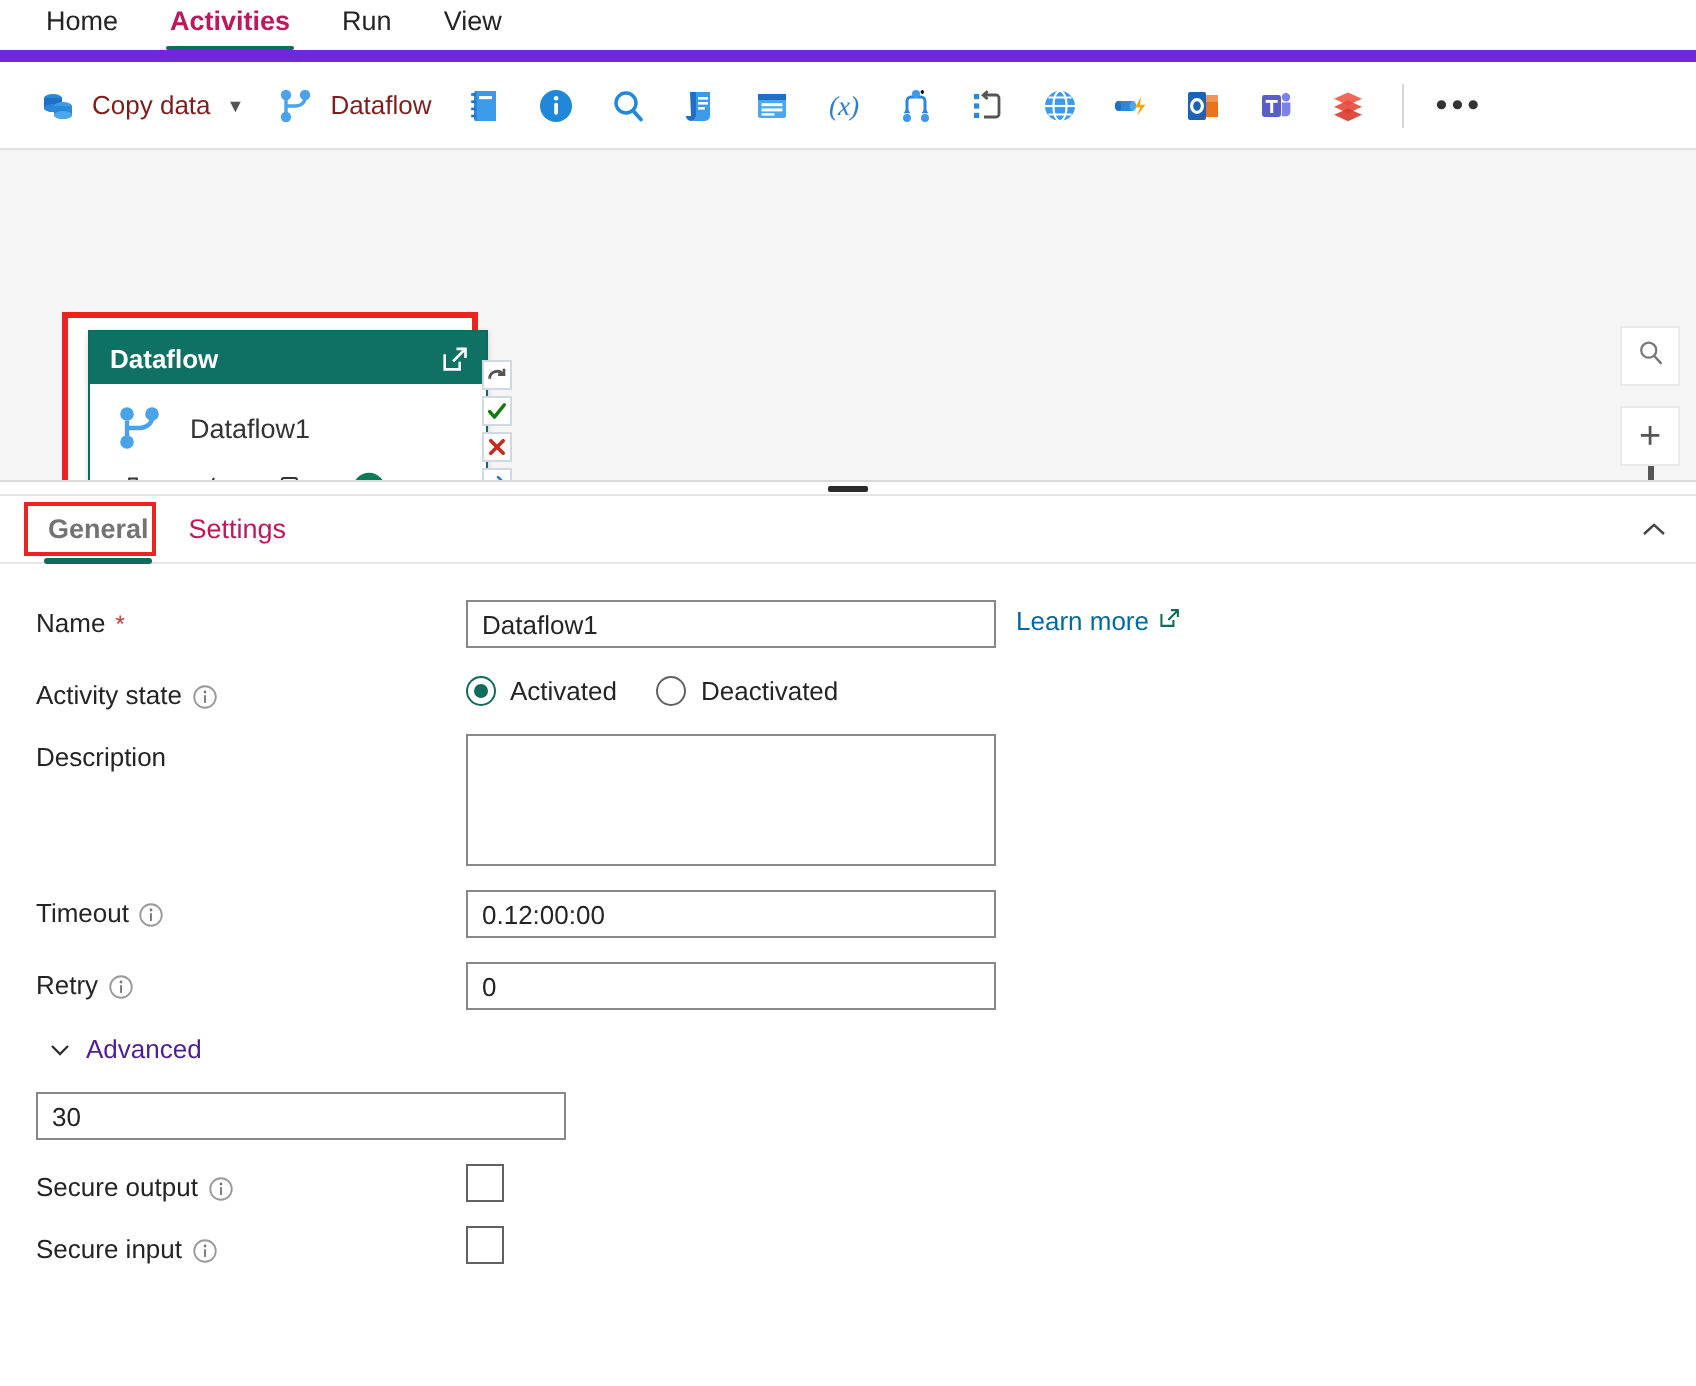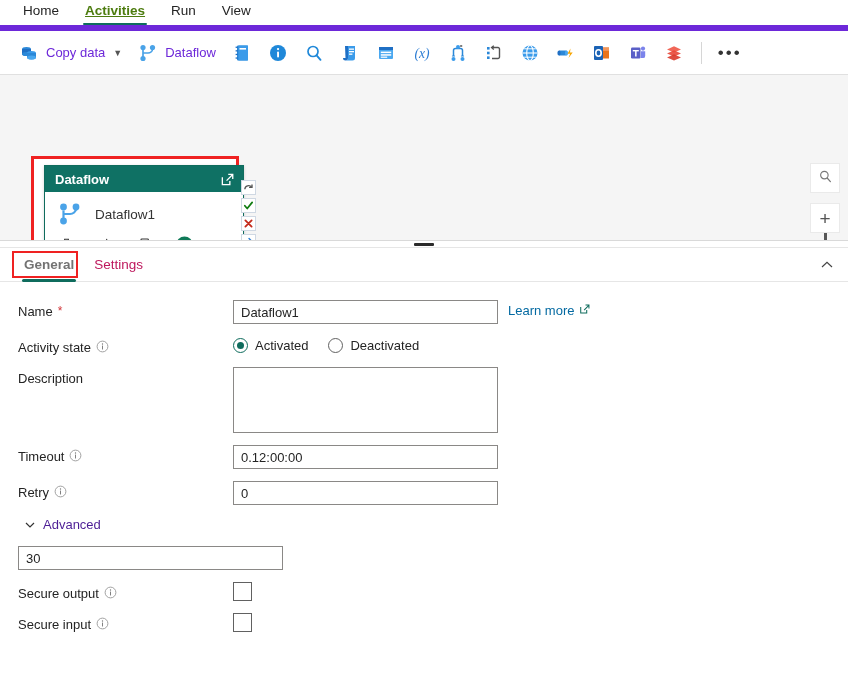--- a/index.html
+++ b/index.html
@@ -24,21 +24,21 @@
     border-bottom: 6px solid #6d28d9;
   }
   .ribbon-tab {
     padding: 0 13px 6px 13px;
     font-size: 13.5px;
     color: #242424;
     cursor: pointer;
     position: relative;
     line-height: 16px;
   }
-  .ribbon-tab.active { font-weight: bold; color: #4d7c0f; text-decoration: underline; }
+  .ribbon-tab.active { font-weight: bold; color: #be185d; }
   .ribbon-tab.active::after {
     content: "";
     position: absolute;
     left: 11px; right: 11px; bottom: 0;
     height: 2.5px;
     background: #0f6c5d;
     border-radius: 2px;
   }
 
   
@@ -50,21 +50,21 @@
     background: #ffffff;
     border-bottom: 1px solid #e0e0e0;
     gap: 2px;
   }
   .tb-item {
     display: flex; align-items: center; gap: 7px;
     height: 30px; padding: 0 7px;
     border-radius: 4px; cursor: pointer;
     white-space: nowrap;
   }
-  .tb-label { font-size: 13px; color: #6d28d9; }
+  .tb-label { font-size: 13px; color: #7f1d1d; }
   .tb-chev { font-size: 9px; color: #555; margin-left: 1px; }
   .tb-icon { width: 20px; height: 20px; display: block; }
   .tb-sep {
     width: 1px; height: 22px; background: #d6d6d6; margin: 0 8px;
   }
   .tb-ellipsis {
     font-size: 17px; letter-spacing: 2px; color: #333;
     padding: 0 6px; cursor: pointer; line-height: 1;
   }
 
@@ -196,21 +196,21 @@
   .form { padding: 18px 0 0 0; }
   .frow {
     display: flex; align-items: flex-start;
     margin-bottom: 12px;
     padding-left: 18px;
   }
   .flabel {
     width: 215px; flex: none;
     font-size: 13px; color: #242424;
     padding-top: 4px;
-    display: flex; align-items: flex-start; gap: 5px;
+    display: flex; align-items: flex-end; gap: 5px;
   }
   .req { color: #d13438; font-size: 12px; }
   .info-icon { width: 13px; height: 13px; display:block; }
   .fctrl { flex: 1; display: flex; align-items: flex-start; gap: 10px; }
 
   .txtinput {
     width: 265px; height: 24px;
     border: 1px solid #8a8886;
     padding: 0 7px;
     font-family: "Liberation Sans", sans-serif;

